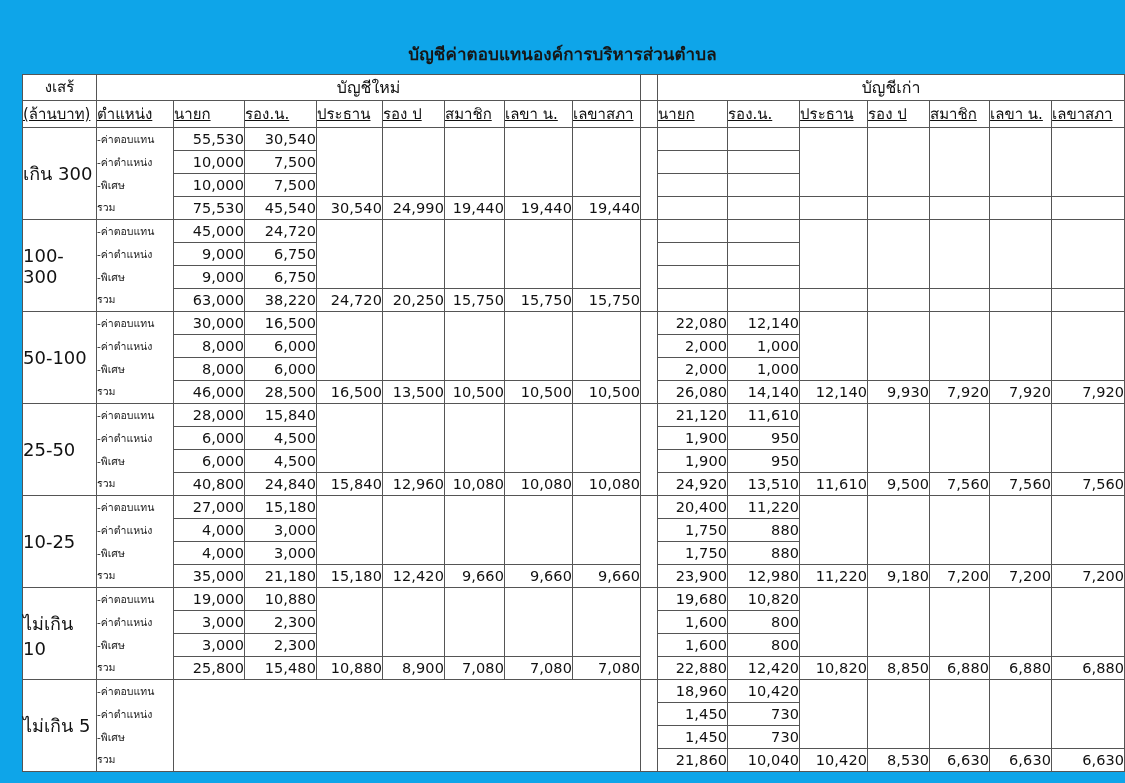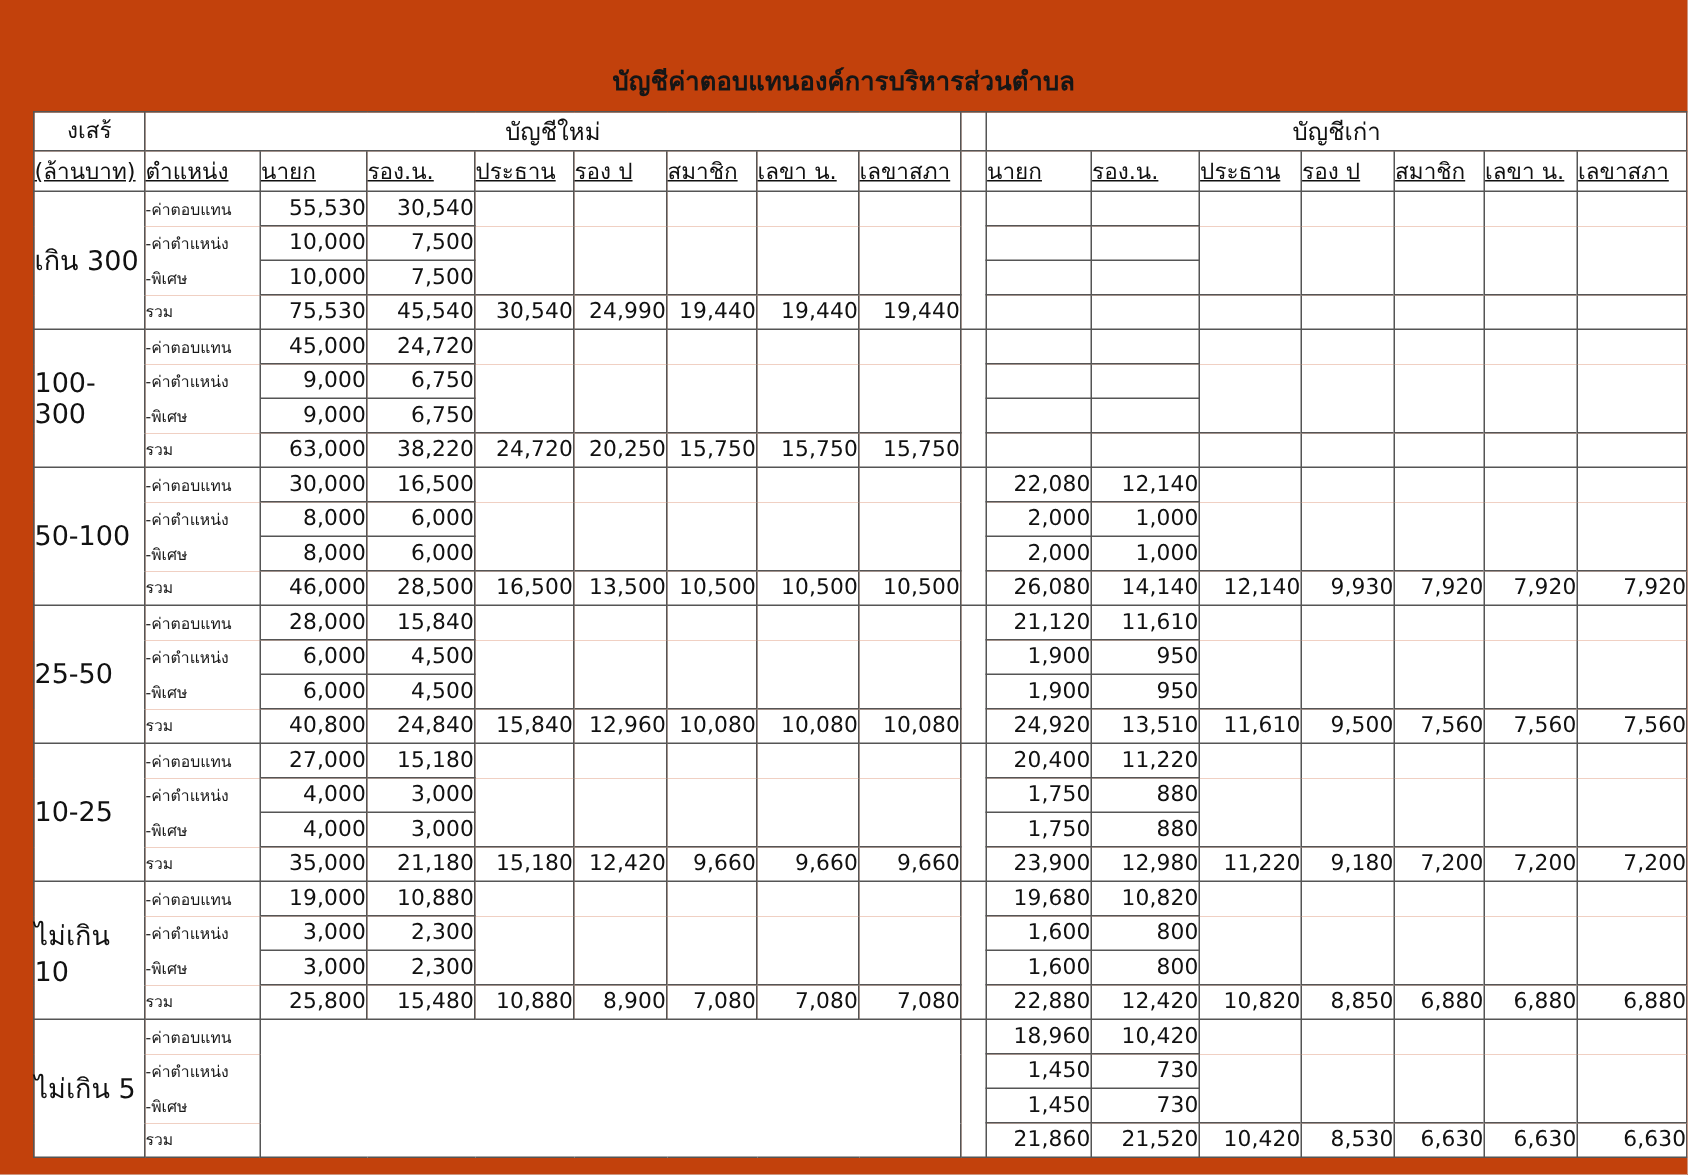--- a/index.html
+++ b/index.html
@@ -9,21 +9,21 @@
     background: #d8d8d8;
   }
   body {
     font-family: "DejaVu Sans", "Liberation Sans", sans-serif;
   }
   #page {
     position: relative;
     width: 1125px;
     height: 783px;
     margin: 0 auto;
-    background: #c2410c;
+    background: #0ea5e9;
     box-sizing: border-box;
     overflow: hidden;
   }
   .doc-title {
     position: absolute;
     top: 40px;
     left: 0;
     width: 1125px;
     text-align: center;
     font-size: 17px;
@@ -636,21 +636,21 @@
             <td class="num">730</td>
             <td class="num inner"></td>
             <td class="num inner"></td>
             <td class="num inner"></td>
             <td class="num inner"></td>
             <td class="num inner"></td>
           </tr>
           <tr class="sum">
             <td class="pos inner">รวม</td>
             <td class="num">21,860</td>
-            <td class="num">21,520</td>
+            <td class="num">10,040</td>
             <td class="num">10,420</td>
             <td class="num">8,530</td>
             <td class="num">6,630</td>
             <td class="num">6,630</td>
             <td class="num">6,630</td>
           </tr>
         </tbody>
     </table>
   </div>
 

